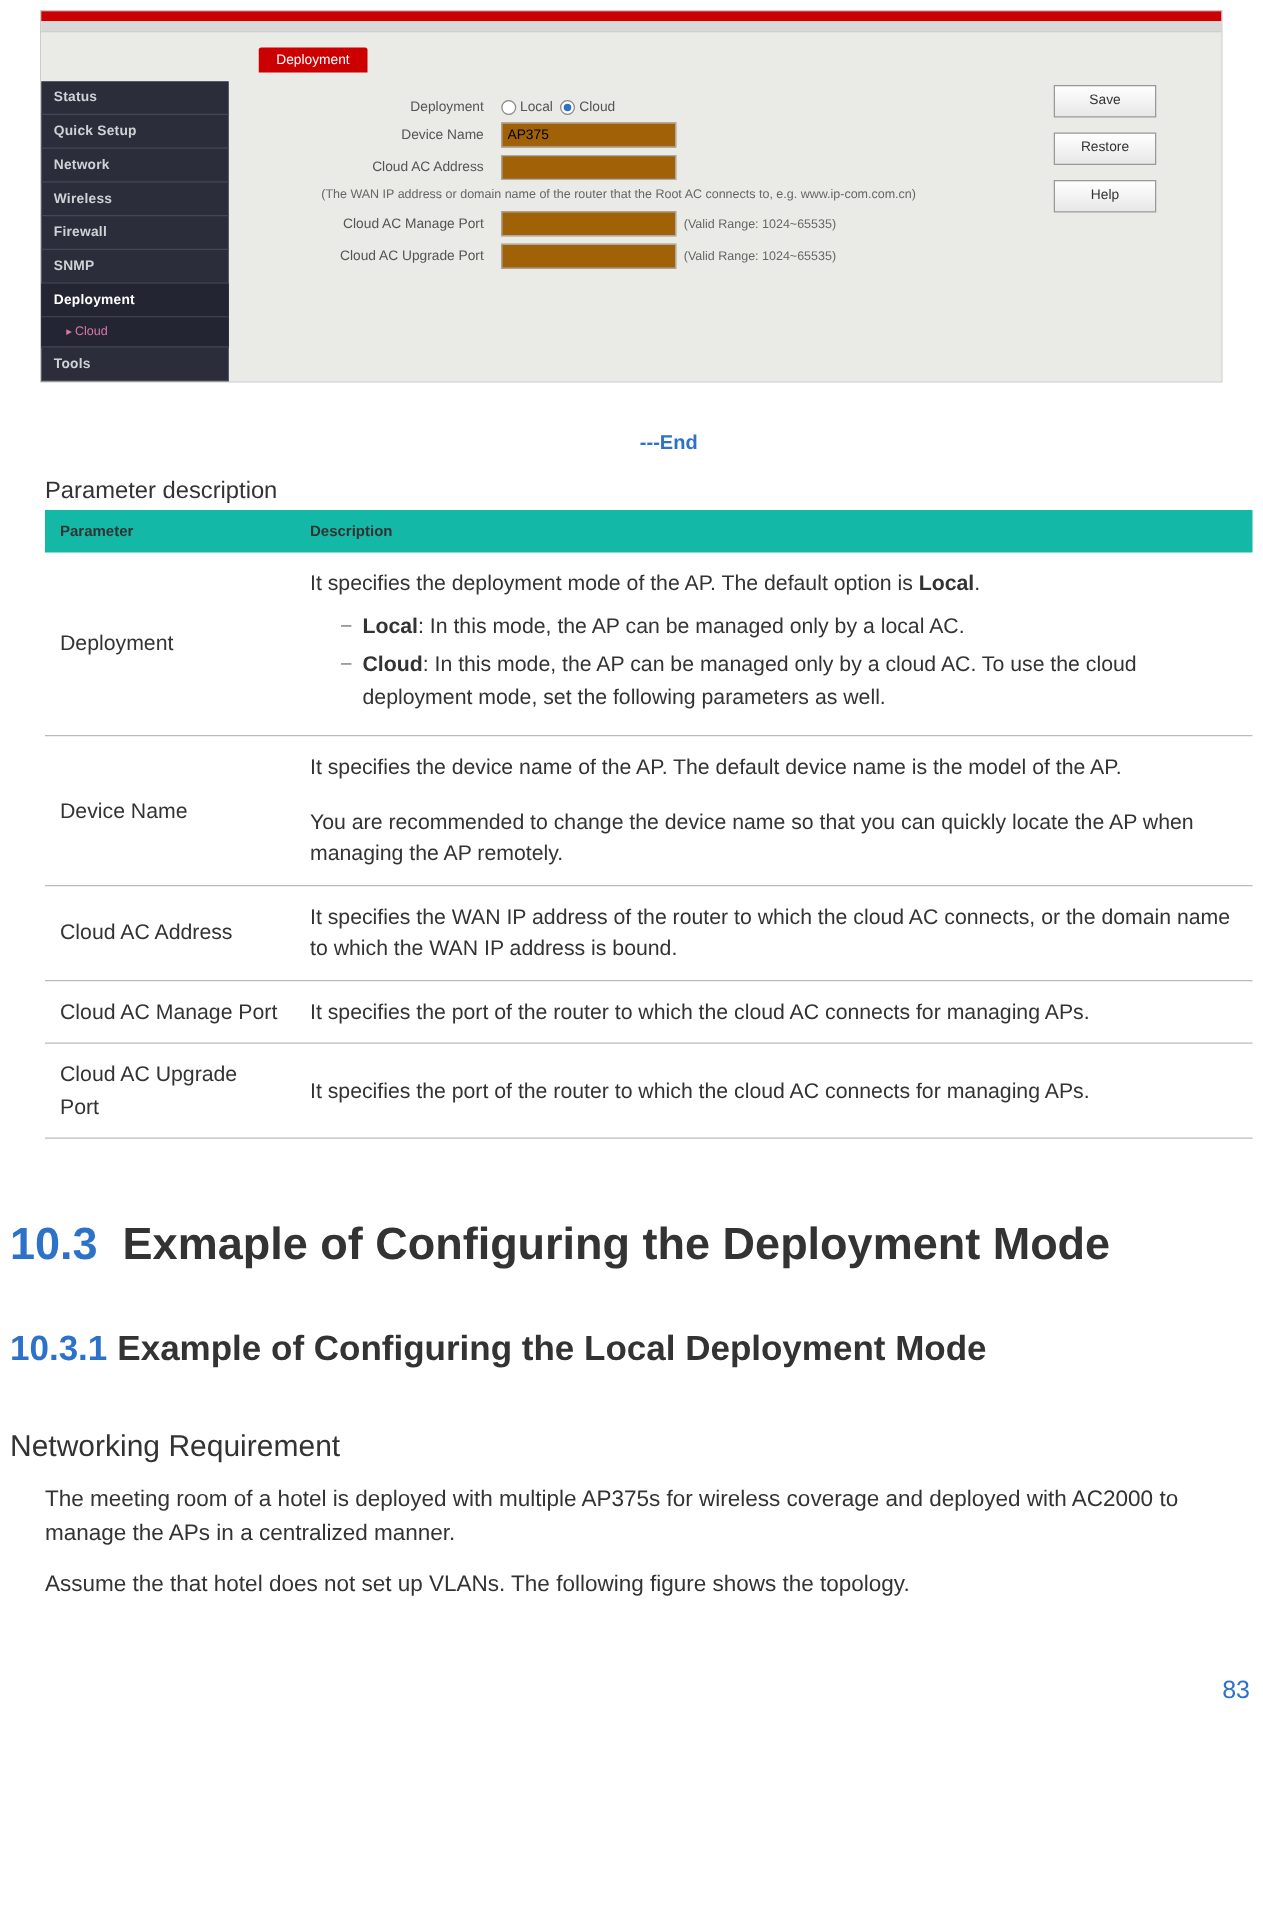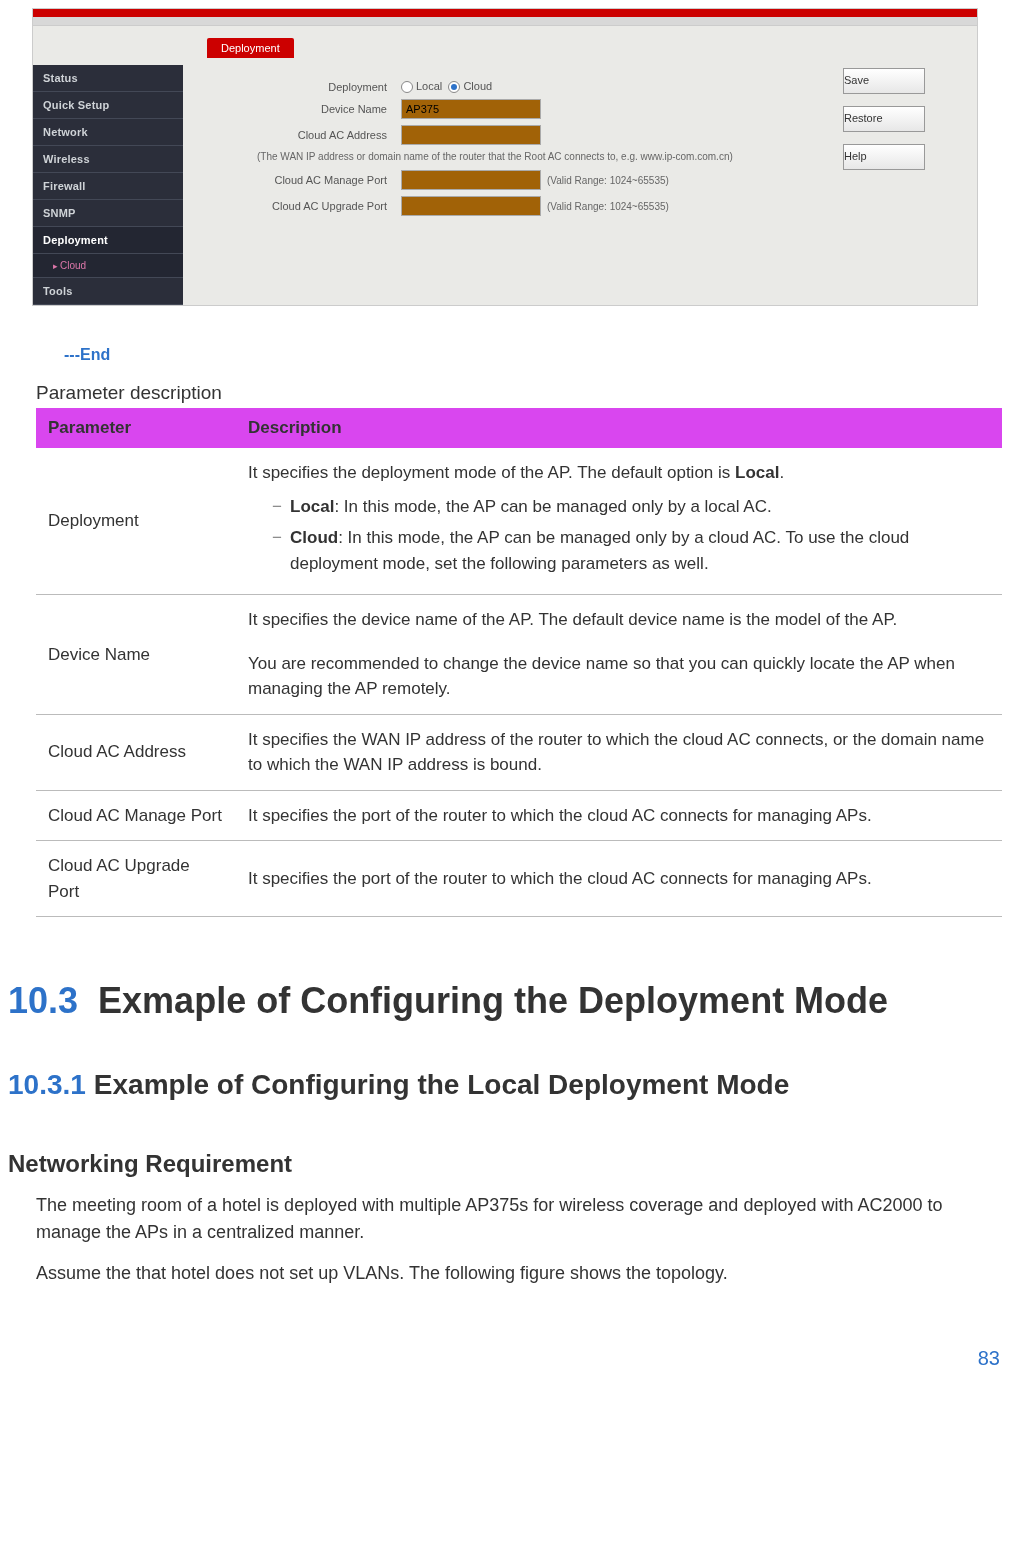--- a/index.html
+++ b/index.html
@@ -21,45 +21,45 @@
 .form-area { flex:1; font-size:11px; color:#555; }
 .tab { display:inline-block; background:#cc0000; color:#fff; padding:4px 14px; font-size:11px; border-radius:2px 2px 0 0; margin-left:10px; margin-bottom:16px; }
 .form-row { display:flex; align-items:center; margin:6px 0; }
 .form-row .lbl { width:190px; text-align:right; padding-right:14px; }
 .form-row input[type=text] { width:130px; height:18px; border:1px solid #aaa; background:#a16207; padding:0 4px; font-size:11px; }
 .form-row .hint { margin-left:6px; font-size:10px; color:#666; }
 .form-note { margin:4px 0 8px 60px; font-size:10px; color:#666; }
 .radio-dot { display:inline-block; width:10px; height:10px; border:1px solid #888; border-radius:50%; vertical-align:middle; margin-right:3px; position:relative; background:#fff; }
 .radio-dot.sel::after { content:""; position:absolute; left:2px; top:2px; width:6px; height:6px; background:#2d72c9; border-radius:50%; }
 .right-buttons { width:120px; padding:30px 14px 0 0; }
-.rb { display:block; width:80px; height:24px; line-height:22px; text-align:left; border:1px solid #999; background:linear-gradient(#fff,#e7e7e7); font-size:11px; color:#333; margin-bottom:12px; cursor:pointer; }
+.rb { display:block; width:80px; height:24px; line-height:22px; text-align:center; border:1px solid #999; background:linear-gradient(#fff,#e7e7e7); font-size:11px; color:#333; margin-bottom:12px; cursor:pointer; }
 
 
 .content { margin:40px 4px 0 4px; }
-.end-marker { color:#2d72c9; font-weight:bold; margin:0 0 18px 60px; font-size:16px; }
+.end-marker { color:#2d72c9; font-weight:bold; margin:0 0 18px 60px; font-size:16px;text-align:center; }
 .param-desc-title { margin:0 0 4px 32px; font-size:19px; }
 
 .ptable { margin:0 32px 0 32px; border-collapse:collapse; width:calc(100% - 36px); }
-.ptable th { background:#d946ef; text-align:left; padding:10px 12px; font-size:17px; font-weight:bold; }
+.ptable th { background:#14b8a6; text-align:left; padding:10px 12px; font-size:12px; font-weight:bold; }
 .ptable td { padding:12px 12px; font-size:17px; line-height:1.5; border-bottom:1px solid #bbb; vertical-align:middle; }
 .ptable td.pcol { width:176px; color:#333; }
 .sub-list { margin:8px 0 0 24px; padding:0; }
 .sub-list li { list-style:none; margin:6px 0 6px 0; padding-left:18px; position:relative; }
 .sub-list li::before { content:"−"; position:absolute; left:0; top:0; color:#888; }
 
 .h-sec { margin:62px 4px 0 4px; }
 .sec-num { color:#2d72c9; font-weight:bold; font-size:36px; margin-right:8px; }
 .sec-title { font-weight:bold; font-size:36px; color:#333;margin-left:12px; }
 .sec-wrap { line-height:1.2; }
 
 .h-sub { margin:46px 4px 0 4px; }
 .sub-num { color:#2d72c9; font-weight:bold; font-size:28px; margin-right:8px; }
 .sub-title { font-weight:bold; font-size:28px; color:#333; }
 
-.h3 { margin:48px 4px 0 4px; font-weight:bold; font-size:24px; color:#333; }
+.h3 { margin:48px 4px 0 4px; font-weight:normal; font-size:24px; color:#333; }
 .para { margin:14px 4px 0 32px; font-size:18px; line-height:1.5; }
 
 .page-num { text-align:right; color:#2d72c9; font-size:20px; margin:60px 10px 20px 0; }
 </style>
 </head>
 <body>
 
 <div class="page">
 
   <div class="screenshot">

